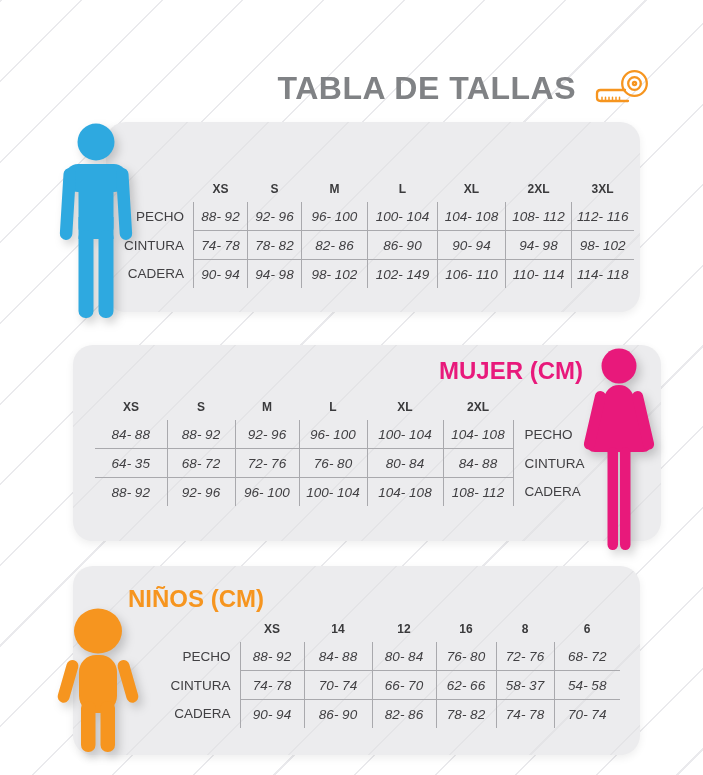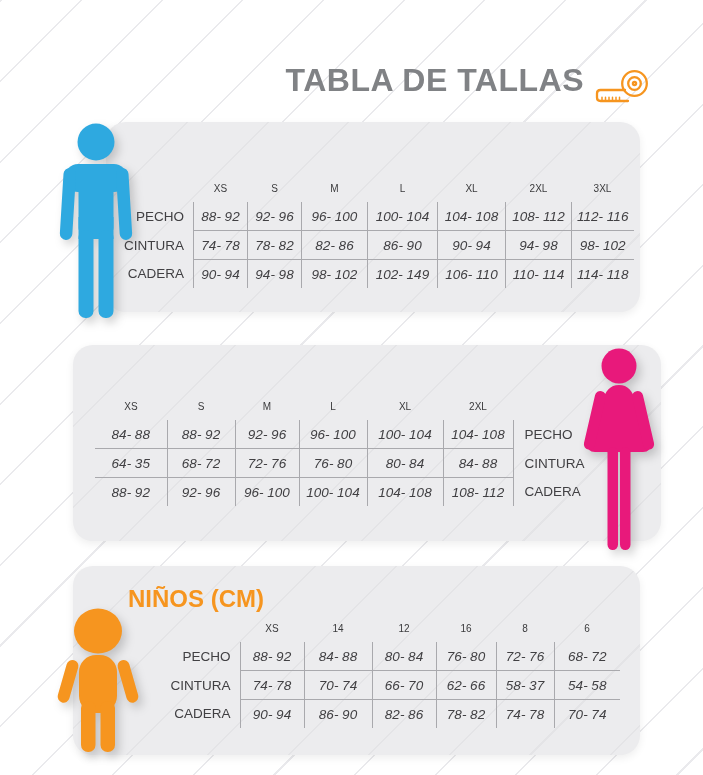--- a/index.html
+++ b/index.html
@@ -17,21 +17,21 @@
     --ink:#414043;
   }
   .stage{
     position:relative;
     width:703px;height:775px;
     overflow:hidden;
     background-color:#ffffff;
     background-image:repeating-linear-gradient(135deg,#eaeaed 0 1.5px,transparent 1.5px 57px);
   }
   .page-title{
-    position:absolute;top:58px;right:115px;margin:4px;
+    position:absolute;top:58px;right:115px;margin:12px;
     font-size:32px;font-weight:bold;letter-spacing:.5px;
     color:var(--title-gray);white-space:nowrap;
   }
   .tape-icon{position:absolute;left:594px;top:67px;}
   .panel{
     position:absolute;border-radius:20px;
     background-color:var(--panel);
     background-image:repeating-linear-gradient(135deg,rgba(90,90,100,.055) 0 1.5px,transparent 1.5px 57px);
     box-shadow:0 3px 9px rgba(0,0,0,.07);
   }
@@ -49,21 +49,21 @@
   .title-mujer{top:357px;right:120px;color:var(--women-accent);}
   .title-ninos{left:128px;top:585px;color:var(--kids-accent);}
   table.size-table{
     position:absolute;border-collapse:collapse;table-layout:fixed;
     color:var(--ink);
   }
   .tbl-hombre{left:124px;top:175px;}
   .tbl-mujer{left:95px;top:393px;}
   .tbl-ninos{left:162px;top:615px;}
   .size-table th{
-    font-size:10px;font-weight:normal;height:27px;text-align:center;padding:0;color:#3a3a3c;
+    font-size:12px;font-weight:bold;height:27px;text-align:center;padding:0;color:#3a3a3c;
   }
   .size-table td{height:28px;text-align:center;padding:0;font-size:13.5px;}
   .size-table td.val{font-style:italic;white-space:nowrap;}
   .size-table td.lbl{white-space:nowrap;}
   .labels-left td.lbl{text-align:right;padding-right:9px;}
   .labels-right td.lbl{text-align:left;padding-left:11px;}
   .labels-left td.val{border-left:1px solid var(--grid);}
   .labels-right td.val:not(:first-child){border-left:1px solid var(--grid);}
   .labels-right td.lbl{border-left:1px solid var(--grid);}
   .size-table tr.data-row:not(:last-child) td.val{border-bottom:1px solid var(--grid);}
@@ -161,20 +161,21 @@
   <svg class="figure fig-woman" width="96" height="210" viewBox="0 0 96 210">
     <g fill="#E8197B">
       <circle cx="48" cy="19" r="17.5"></circle>
       <path d="M48,38 C39,38 34.5,44 31.5,54 L18,97 Q15.5,105 24,105 L72,105 Q80.5,105 78,97 L64.5,54 C61.5,44 57,38 48,38 Z"></path>
       <rect x="24" y="44" width="11" height="60" rx="5.5" transform="rotate(13 29.5 49)"></rect>
       <rect x="61" y="44" width="11" height="60" rx="5.5" transform="rotate(-13 66.5 49)"></rect>
       <rect x="36.5" y="100" width="10.5" height="103" rx="5.2"></rect>
       <rect x="49" y="100" width="10.5" height="103" rx="5.2"></rect>
     </g>
   </svg>
+  <h2 class="section-title title-mujer">MUJER (CM)</h2>
   <table class="size-table labels-right tbl-mujer">
       <colgroup>
         <col style="width: 72px;">
         <col style="width: 68px;">
         <col style="width: 64px;">
         <col style="width: 68px;">
         <col style="width: 76px;">
         <col style="width: 70px;">
         <col style="width: 64px;">
       </colgroup>

